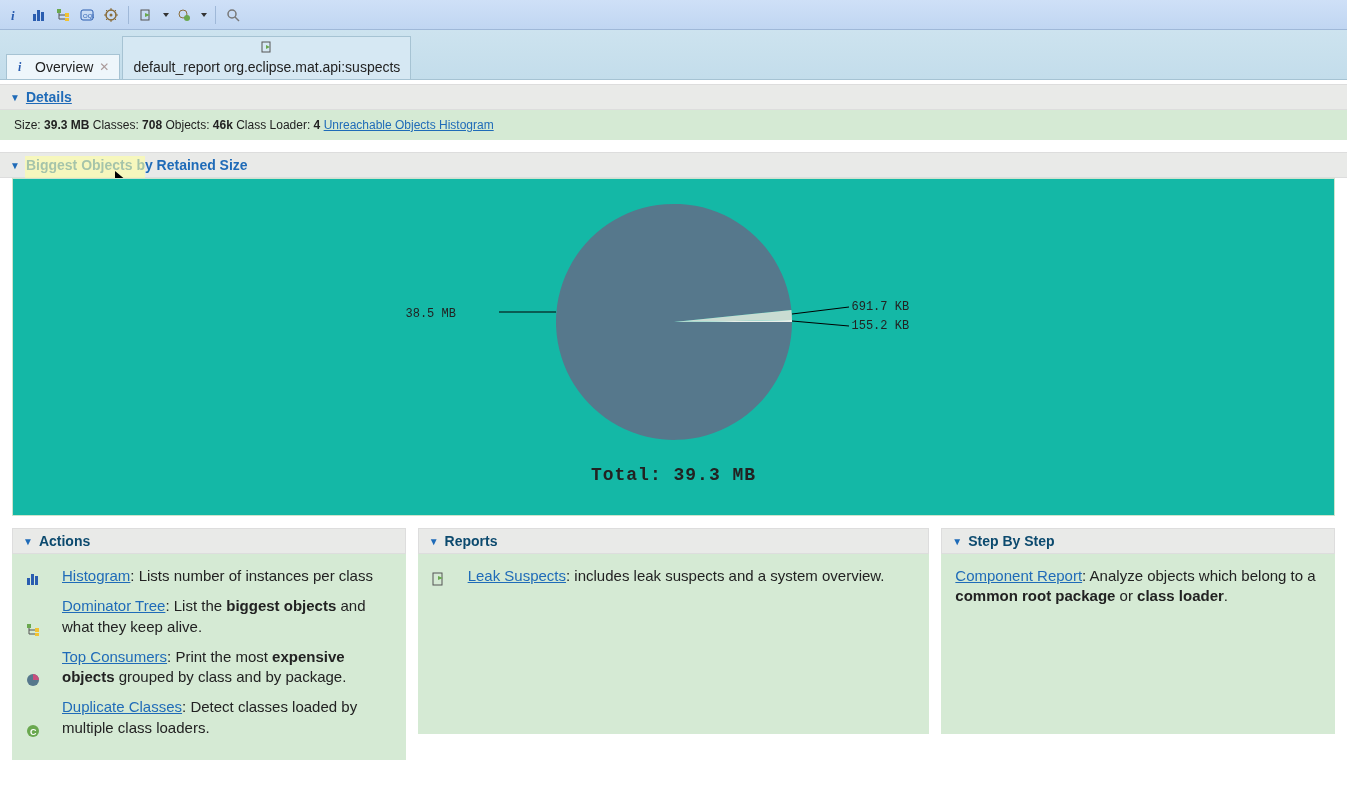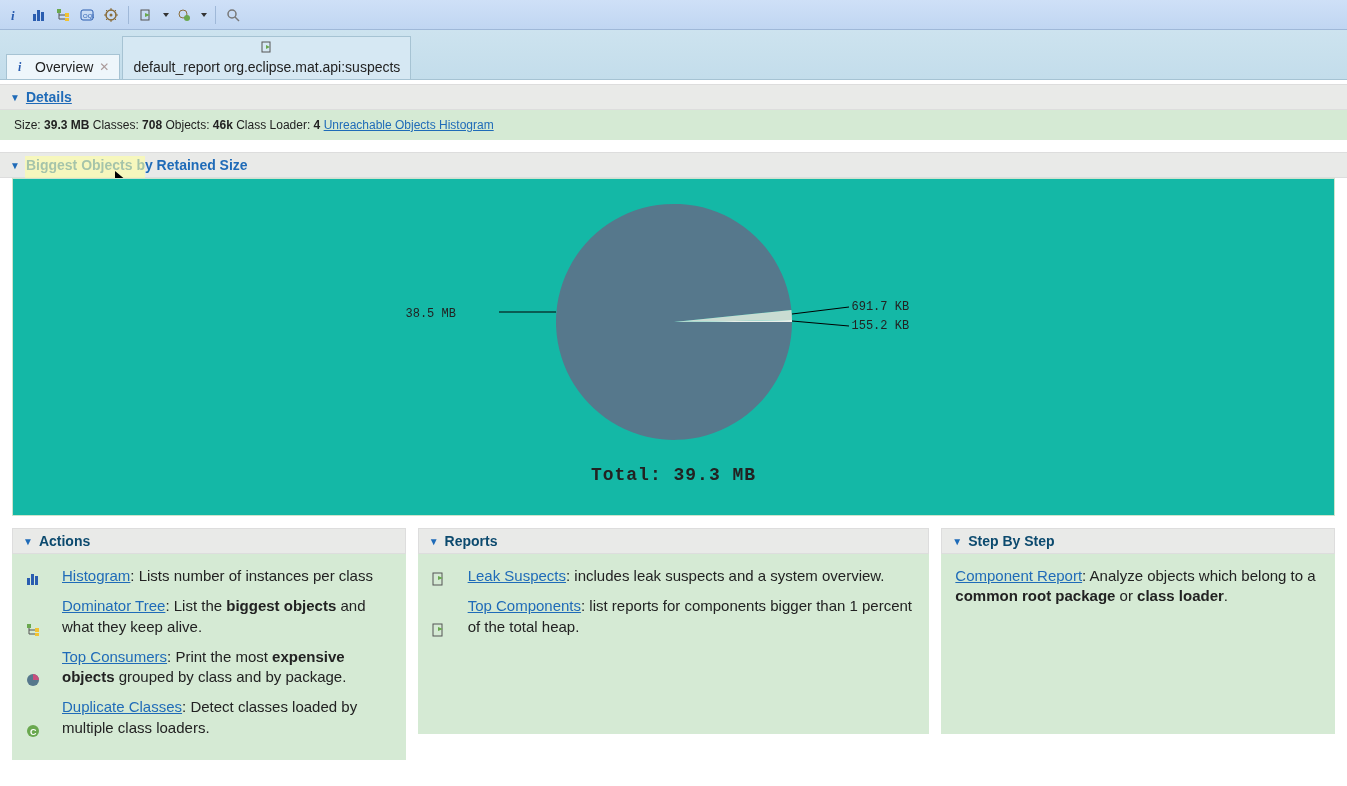--- a/index.html
+++ b/index.html
@@ -357,29 +357,20 @@
       <div class="col-body">
         <div class="item">
           <span class="ico">
               <svg width="14" height="14">
                 <rect x="1" y="1" width="9" height="12" fill="none" stroke="#555"></rect>
                 <path d="M6 4l5 2-5 2z" fill="#6aa84f"></path>
               </svg>
             </span>
           <div><a href="#">Leak Suspects</a><span>: includes leak suspects and a system overview.</span></div>
         </div>
-        <div class="item">
-          <span class="ico">
-              <svg width="14" height="14">
-                <rect x="1" y="1" width="9" height="12" fill="none" stroke="#555"></rect>
-                <path d="M6 4l5 2-5 2z" fill="#6aa84f"></path>
-              </svg>
-            </span>
-          <div><a href="#">Top Components</a><span>: list reports for components bigger than 1 percent of the total heap.</span></div>
-        </div>
       </div>
     </div>
 
     <div class="col">
       <div class="col-header">
         <span class="twisty">▼</span>
         <span class="title">Step By Step</span>
       </div>
       <div class="col-body">
         <div class="item">

